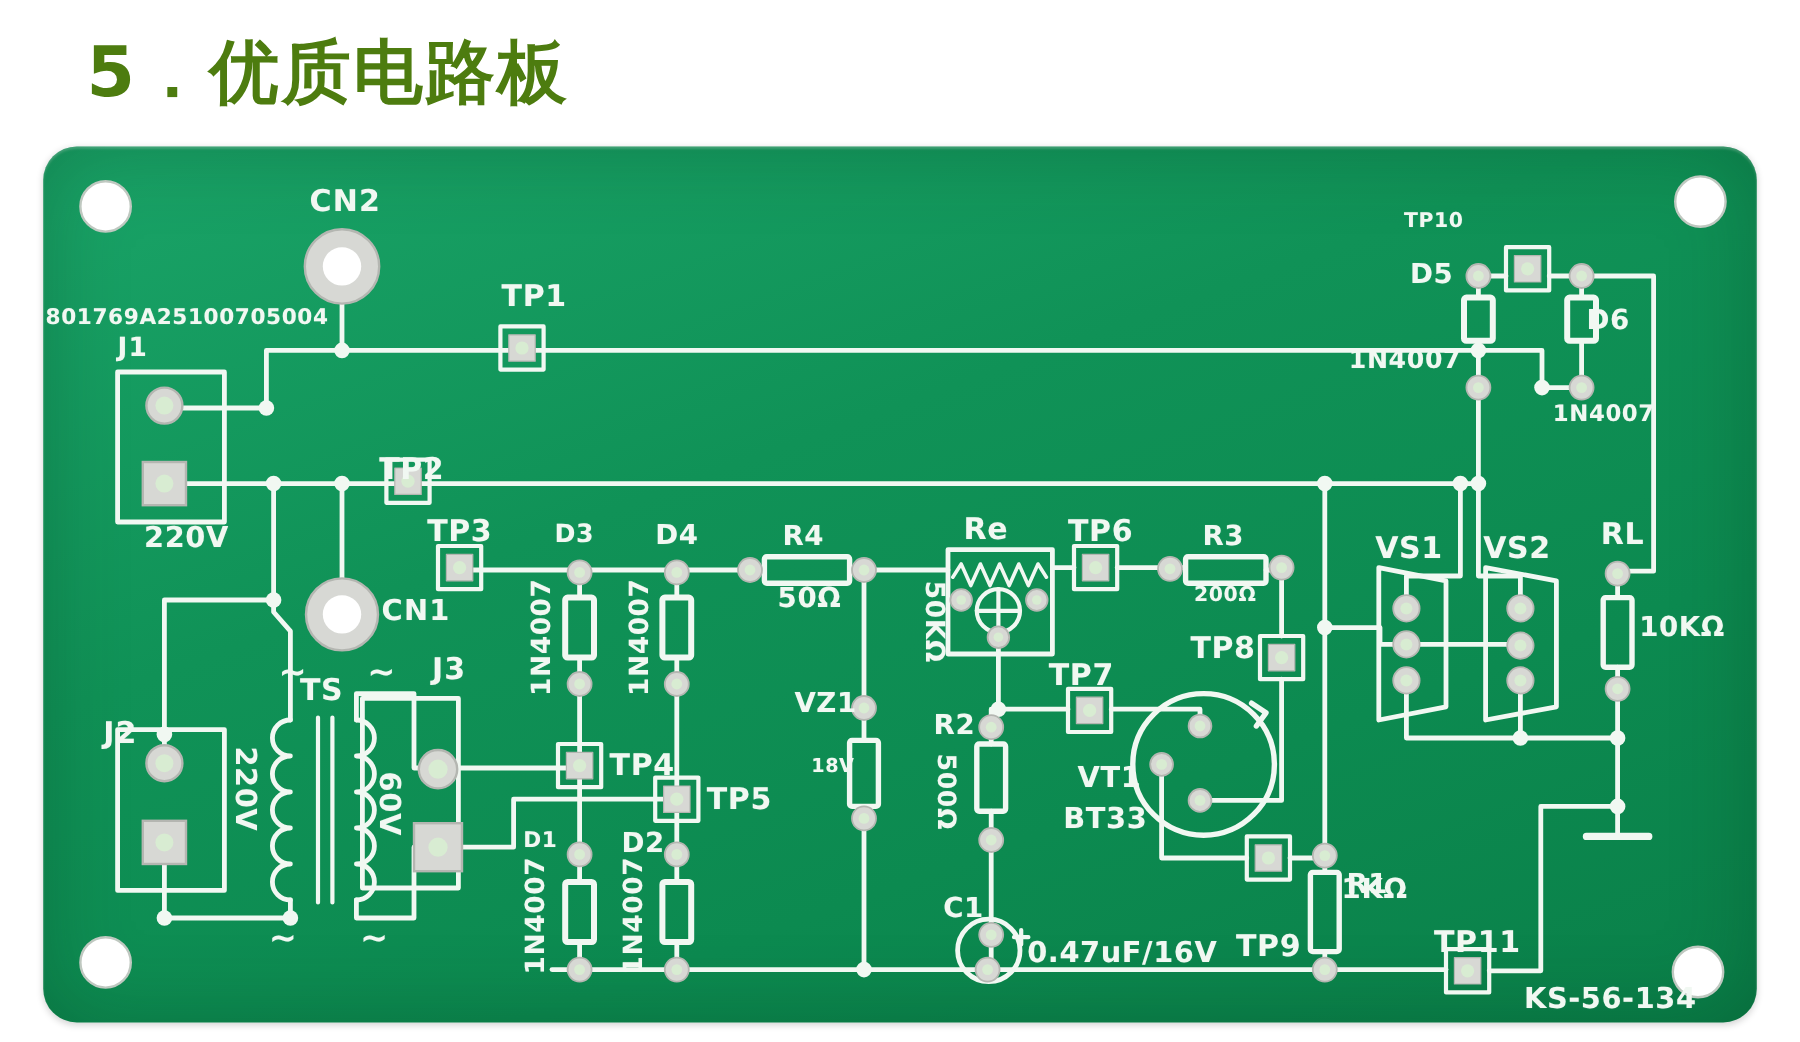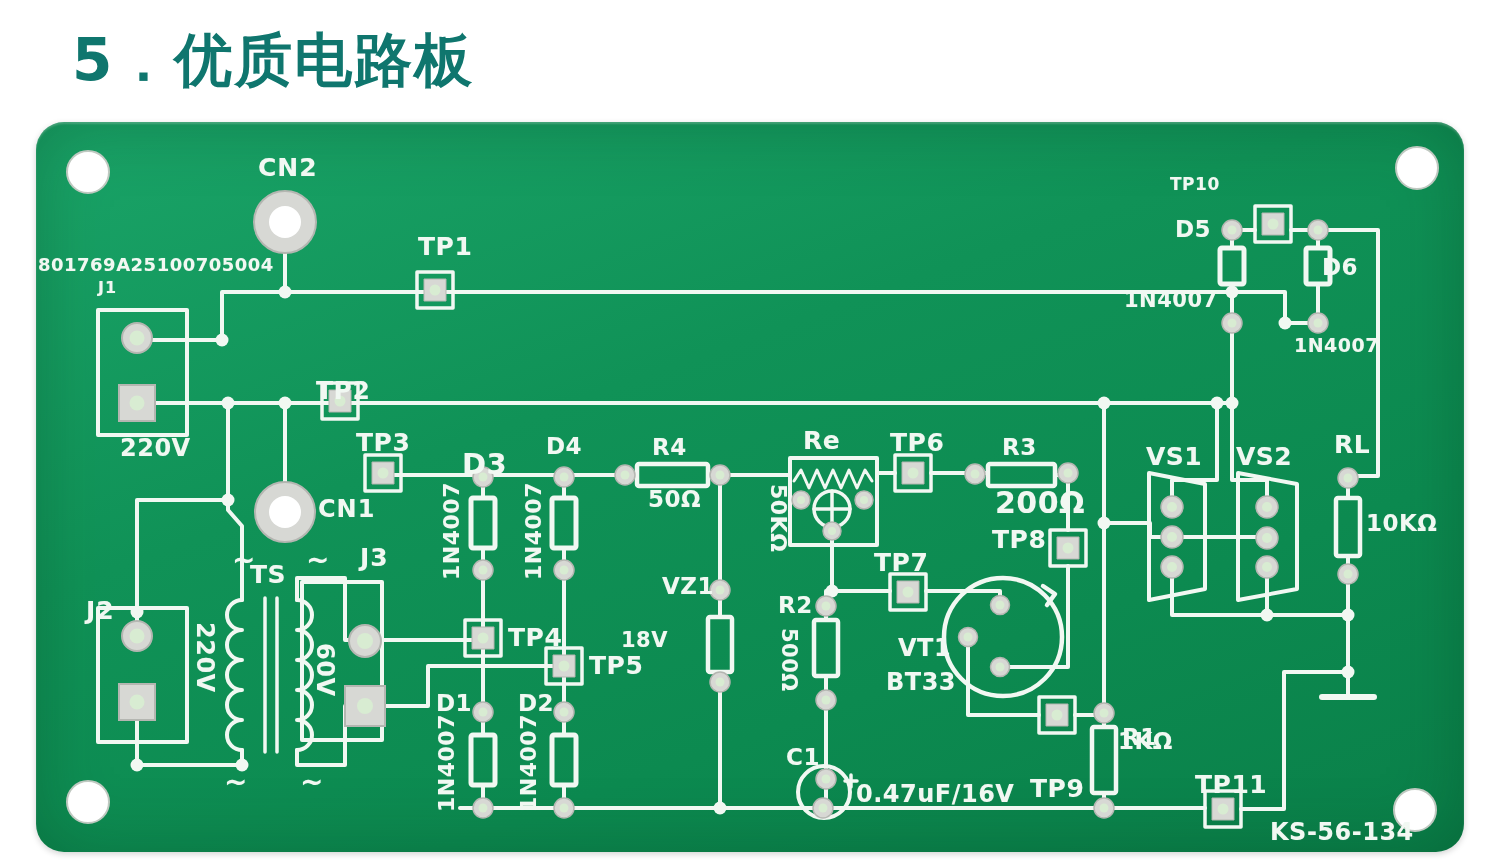--- a/index.html
+++ b/index.html
@@ -1,18 +1,18 @@
 <!DOCTYPE html>
 <html><head>
 <meta charset="utf-8">
 <style>
   html,body{margin:0;padding:0;background:#ffffff;width:1500px;height:868px;overflow:hidden;
     font-family:"DejaVu Sans",sans-serif;}
   #stage{position:relative;width:1500px;height:868px;background:#ffffff;}
-  .heading{position:absolute;left:72px;top:22px;font-size:58px;font-weight:bold;color:#0f766e;
+  .heading{position:absolute;left:72px;top:22px;font-size:58px;font-weight:bold;color:#4d7c0f;
     letter-spacing:2px;font-family:"DejaVu Sans",sans-serif;}
   #board{position:absolute;left:36px;top:122px;width:1428px;height:730px;border-radius:28px;
     background:linear-gradient(160deg,#1aa468 0%,#109257 38%,#0c8a50 70%,#0a8049 100%);
     box-shadow:inset 0 0 70px rgba(0,45,22,.28), inset 0 2px 2px rgba(255,255,255,.25), 0 2px 6px rgba(0,0,0,.18);}
   svg.overlay{position:absolute;left:0;top:0;width:1500px;height:868px;}
   .lbl{position:absolute;color:#f1f8f2;font-weight:bold;white-space:nowrap;line-height:1;
     letter-spacing:.5px;text-shadow:0 0 1px rgba(255,255,255,.25);}
   .v90{transform:rotate(90deg);transform-origin:top left;}
   .vm90{transform:rotate(-90deg);transform-origin:top left;}
   .cn{letter-spacing:1px;}
@@ -312,21 +312,21 @@
           <circle cx="1267" cy="507" r="5"></circle>
             <circle cx="1267" cy="538" r="5"></circle>
             <circle cx="1267" cy="567" r="5"></circle>
         </g>
       </g>
     </g>
   </svg>
 
   <span class="lbl" style="left:38px;top:256px;font-size:18px">801769A25100705004</span>
 
-  <span class="lbl cn" style="left:98px;top:280px;font-size:16px">J1</span>
+  <span class="lbl cn" style="left:98px;top:280px;font-size:22px">J1</span>
   <span class="lbl" style="left:120px;top:436px;font-size:24px">220V</span>
   <span class="lbl cn" style="left:258px;top:155px;font-size:25px">CN2</span>
   <span class="lbl cn" style="left:318px;top:497px;font-size:24px">CN1</span>
   <span class="lbl cn" style="left:86px;top:598px;font-size:25px">J2</span>
   <span class="lbl cn" style="left:360px;top:545px;font-size:25px">J3</span>
 
   <span class="lbl" style="left:250px;top:562px;font-size:25px">TS</span>
   <span class="lbl v90" style="left:217px;top:622px;font-size:24px">220V</span>
   <span class="lbl v90" style="left:337px;top:643px;font-size:24px">60V</span>
   <span class="lbl" style="left:232px;top:546px;font-size:28px">~</span>
@@ -339,48 +339,48 @@
   <span class="lbl" style="left:356px;top:430px;font-size:25px">TP3</span>
   <span class="lbl" style="left:508px;top:625px;font-size:25px">TP4</span>
   <span class="lbl" style="left:589px;top:653px;font-size:25px">TP5</span>
   <span class="lbl" style="left:890px;top:430px;font-size:25px">TP6</span>
   <span class="lbl" style="left:874px;top:550px;font-size:25px">TP7</span>
   <span class="lbl" style="left:992px;top:527px;font-size:25px">TP8</span>
   <span class="lbl" style="left:1030px;top:776px;font-size:25px">TP9</span>
   <span class="lbl" style="left:1170px;top:176px;font-size:17px">TP10</span>
   <span class="lbl" style="left:1195px;top:772px;font-size:25px">TP11</span>
 
-  <span class="lbl" style="left:462px;top:450px;font-size:29px">D3</span>
+  <span class="lbl" style="left:462px;top:435px;font-size:21px">D3</span>
   <span class="lbl" style="left:546px;top:435px;font-size:23px">D4</span>
   <span class="lbl vm90" style="left:441px;top:580px;font-size:22px">1N4007</span>
   <span class="lbl vm90" style="left:523px;top:580px;font-size:22px">1N4007</span>
-  <span class="lbl" style="left:436px;top:692px;font-size:23px">D1</span>
+  <span class="lbl" style="left:436px;top:692px;font-size:18px">D1</span>
   <span class="lbl" style="left:518px;top:692px;font-size:23px">D2</span>
   <span class="lbl vm90" style="left:436px;top:812px;font-size:22px">1N4007</span>
   <span class="lbl vm90" style="left:518px;top:812px;font-size:22px">1N4007</span>
   <span class="lbl" style="left:1175px;top:218px;font-size:23px">D5</span>
   <span class="lbl" style="left:1322px;top:256px;font-size:23px">D6</span>
   <span class="lbl" style="left:1124px;top:290px;font-size:21px">1N4007</span>
   <span class="lbl" style="left:1294px;top:336px;font-size:19px">1N4007</span>
 
   <span class="lbl" style="left:652px;top:436px;font-size:23px">R4</span>
   <span class="lbl" style="left:648px;top:488px;font-size:23px">50Ω</span>
   <span class="lbl" style="left:803px;top:428px;font-size:25px">Re</span>
   <span class="lbl v90" style="left:789px;top:484px;font-size:22px">50KΩ</span>
   <span class="lbl" style="left:1002px;top:436px;font-size:23px">R3</span>
-  <span class="lbl" style="left:995px;top:488px;font-size:30px">200Ω</span>
+  <span class="lbl" style="left:995px;top:488px;font-size:17px">200Ω</span>
   <span class="lbl" style="left:778px;top:594px;font-size:23px">R2</span>
   <span class="lbl v90" style="left:799px;top:628px;font-size:21px">500Ω</span>
   <span class="lbl" style="left:1122px;top:726px;font-size:23px">R1</span>
   <span class="lbl" style="left:1118px;top:730px;font-size:23px">1KΩ</span>
   <span class="lbl" style="left:1334px;top:432px;font-size:25px">RL</span>
   <span class="lbl" style="left:1366px;top:512px;font-size:23px">10KΩ</span>
 
   <span class="lbl" style="left:662px;top:575px;font-size:23px">VZ1</span>
-  <span class="lbl" style="left:621px;top:630px;font-size:21px">18V</span>
+  <span class="lbl" style="left:676px;top:630px;font-size:16px">18V</span>
 
   <span class="lbl" style="left:786px;top:746px;font-size:23px">C1</span>
   <span class="lbl" style="left:856px;top:782px;font-size:24px">0.47uF/16V</span>
 
   <span class="lbl" style="left:898px;top:636px;font-size:24px">VT1</span>
   <span class="lbl" style="left:886px;top:670px;font-size:24px">BT33</span>
 
   <span class="lbl" style="left:1146px;top:444px;font-size:25px">VS1</span>
   <span class="lbl" style="left:1236px;top:444px;font-size:25px">VS2</span>
 

